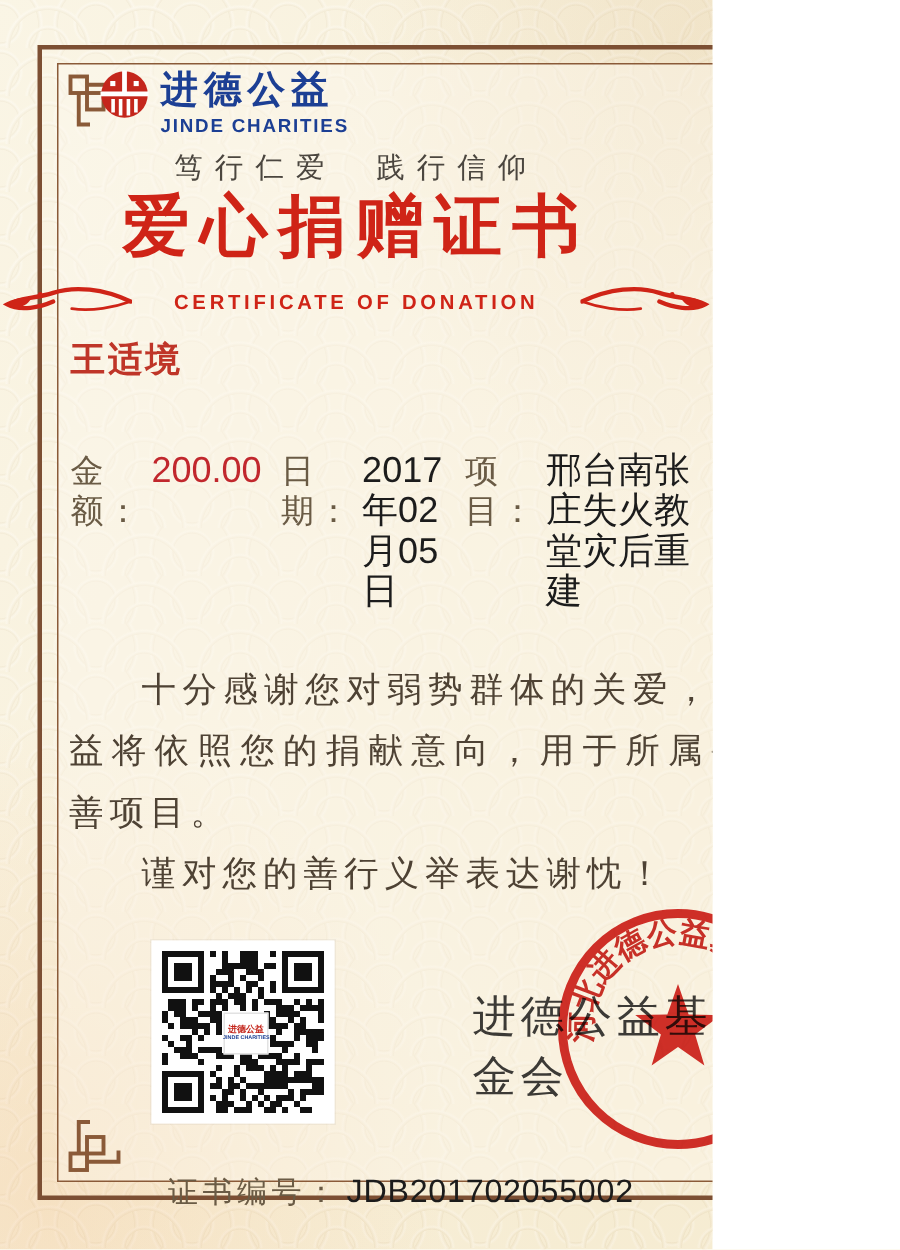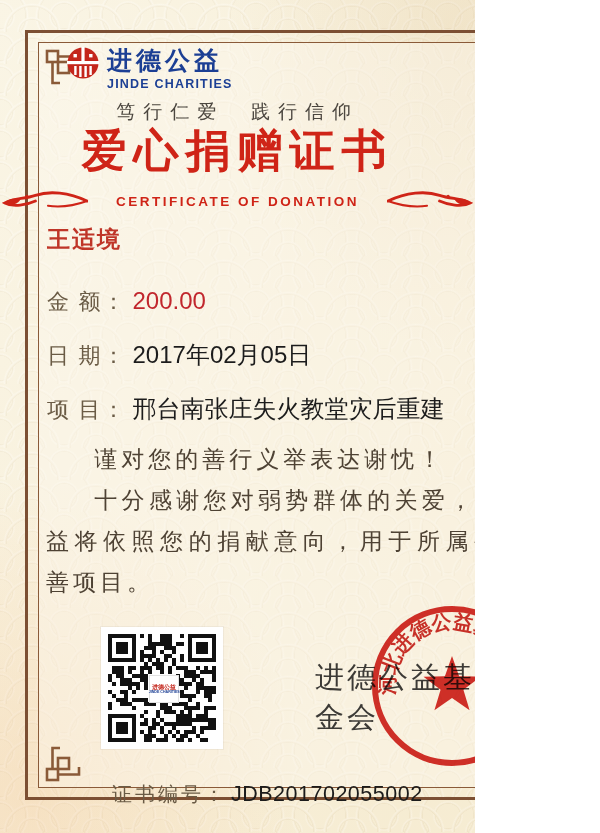--- a/index.html
+++ b/index.html
@@ -39,21 +39,21 @@
     font-size:19px;color:#4b463f;letter-spacing:8px;word-spacing:14px;z-index:3;}
   .title{position:absolute;left:0;top:121px;width:100%;text-align:center;font-family:Liberation Serif, serif;
     font-size:45px;font-weight:700;color:#cf2417;letter-spacing:7px;z-index:3;}
   .subrow{position:absolute;left:0;top:190px;width:100%;display:flex;justify-content:center;align-items:center;gap:28px;z-index:3;}
   .subtitle{font-size:13.5px;font-weight:700;color:#cf2417;letter-spacing:2.5px;}
   .flourish{width:86px;height:22px;}
   .flourish.right{transform:scaleX(-1);}
 
   .name{position:absolute;left:47px;top:224px;font-size:23px;font-weight:700;color:#bf3528;letter-spacing:2px;z-index:3;}
 
-  .rows{position:absolute;left:47px;top:287px;display:flex;flex-direction:column;gap:26px;z-index:3;}
+  .rows{position:absolute;left:47px;top:300px;display:flex;flex-direction:row;gap:13px;z-index:3;}
   .row{display:flex;align-items:baseline;line-height:27px;}
   .row .lbl{font-family:"Liberation Serif", serif;font-size:22px;color:#6a5b45;letter-spacing:2px;}
   .row .val{font-size:24px;color:#1c1c1c;margin-left:6px;}
   .row .val.red{color:#c1272d;}
 
   .body-text{position:absolute;left:46px;top:439px;width:512px;font-family:"Liberation Serif", serif;
     font-size:23px;line-height:41px;color:#4e4234;letter-spacing:4px;text-align:justify;z-index:3;}
   .body-text p{margin:0;text-indent:2.1em;}
 
   .qr{position:absolute;left:101px;top:627px;width:122px;height:122px;background:#ffffff;z-index:4;box-shadow:0 0 0 1px rgba(0,0,0,.04);}
@@ -159,22 +159,22 @@
       <span class="lbl">日 期：</span>
       <span class="val">2017年02月05日</span>
     </div>
     <div class="row">
       <span class="lbl">项 目：</span>
       <span class="val">邢台南张庄失火教堂灾后重建</span>
     </div>
   </div>
 
   <div class="body-text">
+    <p>十分感谢您对弱势群体的关爱，进德公益将依照您的捐献意向，用于所属公益慈善项目。</p>
     <p>谨对您的善行义举表达谢忱！</p>
-    <p>十分感谢您对弱势群体的关爱，进德公益将依照您的捐献意向，用于所属公益慈善项目。</p>
   </div>
 
   <div class="qr">
     <svg id="qr-svg" width="122" height="122">
         <rect x="0" y="0" width="122" height="122" fill="#fff"></rect>
         <rect x="7" y="7" width="4" height="4" fill="#111"></rect>
         <rect x="11" y="7" width="4" height="4" fill="#111"></rect>
         <rect x="15" y="7" width="4" height="4" fill="#111"></rect>
         <rect x="19" y="7" width="4" height="4" fill="#111"></rect>
         <rect x="23" y="7" width="4" height="4" fill="#111"></rect>

